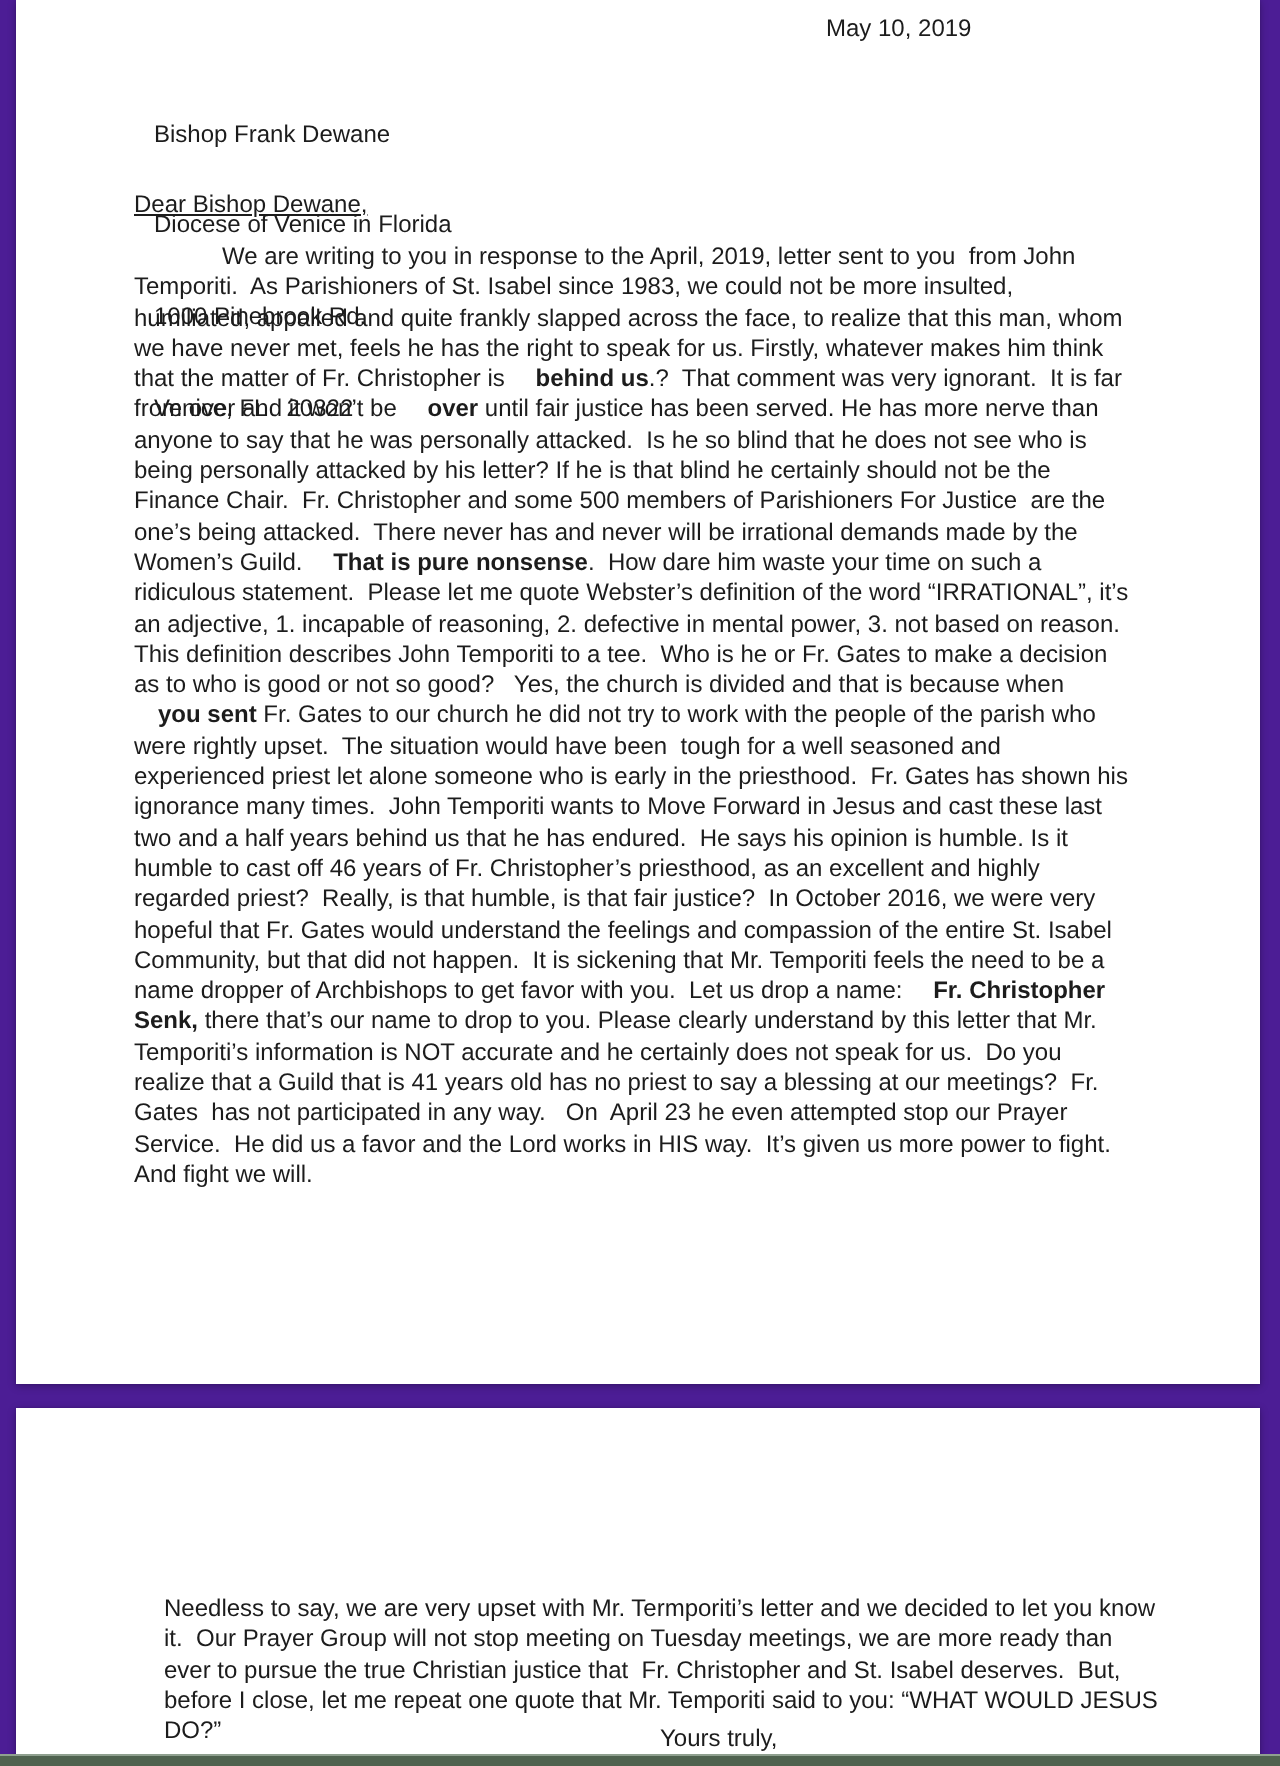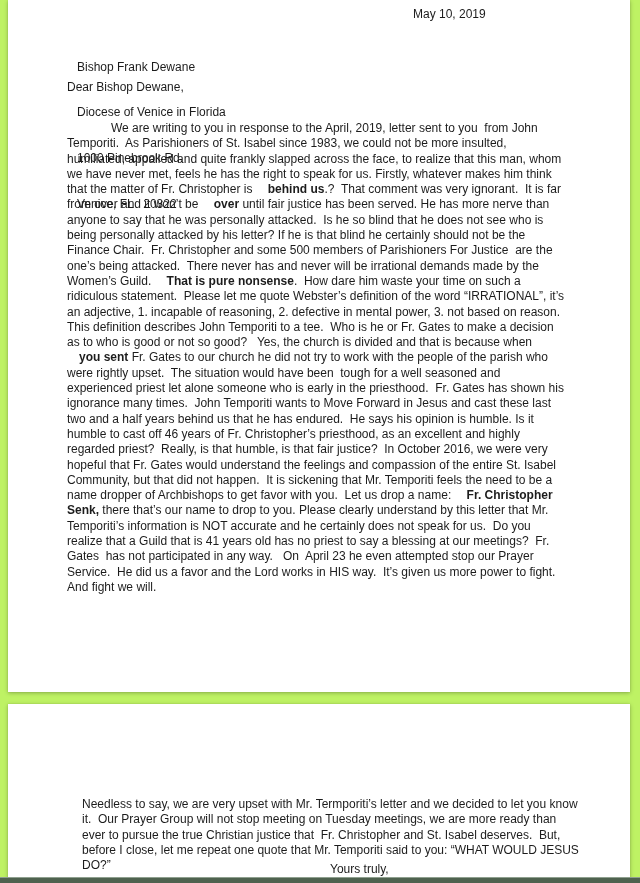--- a/index.html
+++ b/index.html
@@ -37,21 +37,22 @@
     top: 7px;
   }
   .addr-block {
     position: absolute;
     left: 69px;
     top: 29px;
   }
   .salutation {
     position: absolute;
     left: 59px;
-    top: 80px;
+    top: 95px;
+    text-decoration: underline;
   }
   .body-par {
     position: absolute;
     left: 59px;
     top: 121px;
     width: 500px;
     margin: 0;
     text-indent: 44px;
   }
   .body-par2 {
@@ -75,21 +76,21 @@
     bottom: 0;
     width: 640px;
     height: 5px;
     border-top: 1px solid #8fa08f;
     z-index: 5;
   }
 </style>
 </head>
 <body>
 
-<div class="viewport" style="background: #bef264;">
+<div class="viewport" style="background: #4c1d95;">
 
   <div class="page page-1">
     <div class="txt date-line">May 10, 2019</div>
 
     <div class="txt addr-block">
       <div>Bishop Frank Dewane</div>
       <div>Diocese of Venice in Florida</div>
       <div>1000 Pinebrook Rd.</div>
       <div>Venice, FL   20322</div>
     </div>

